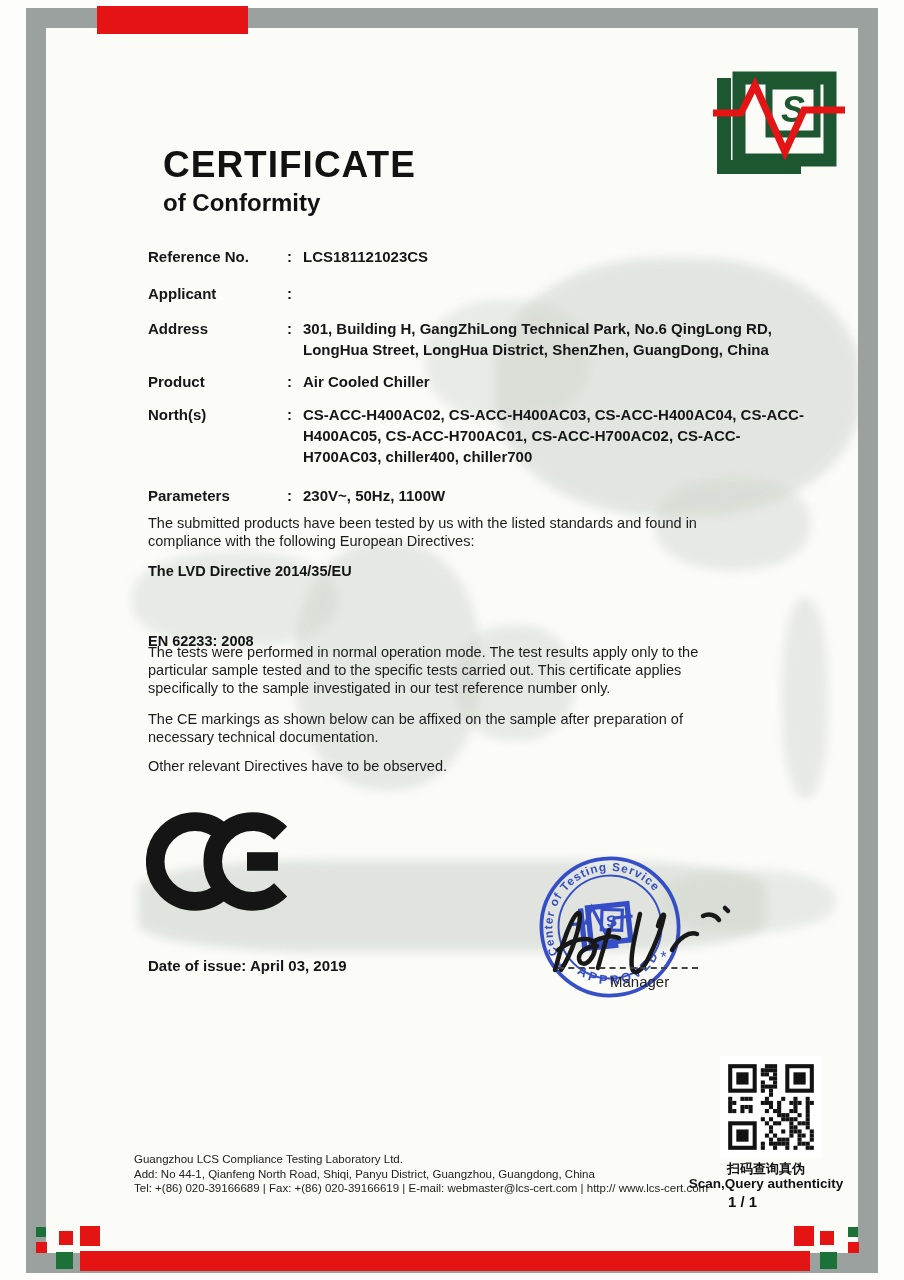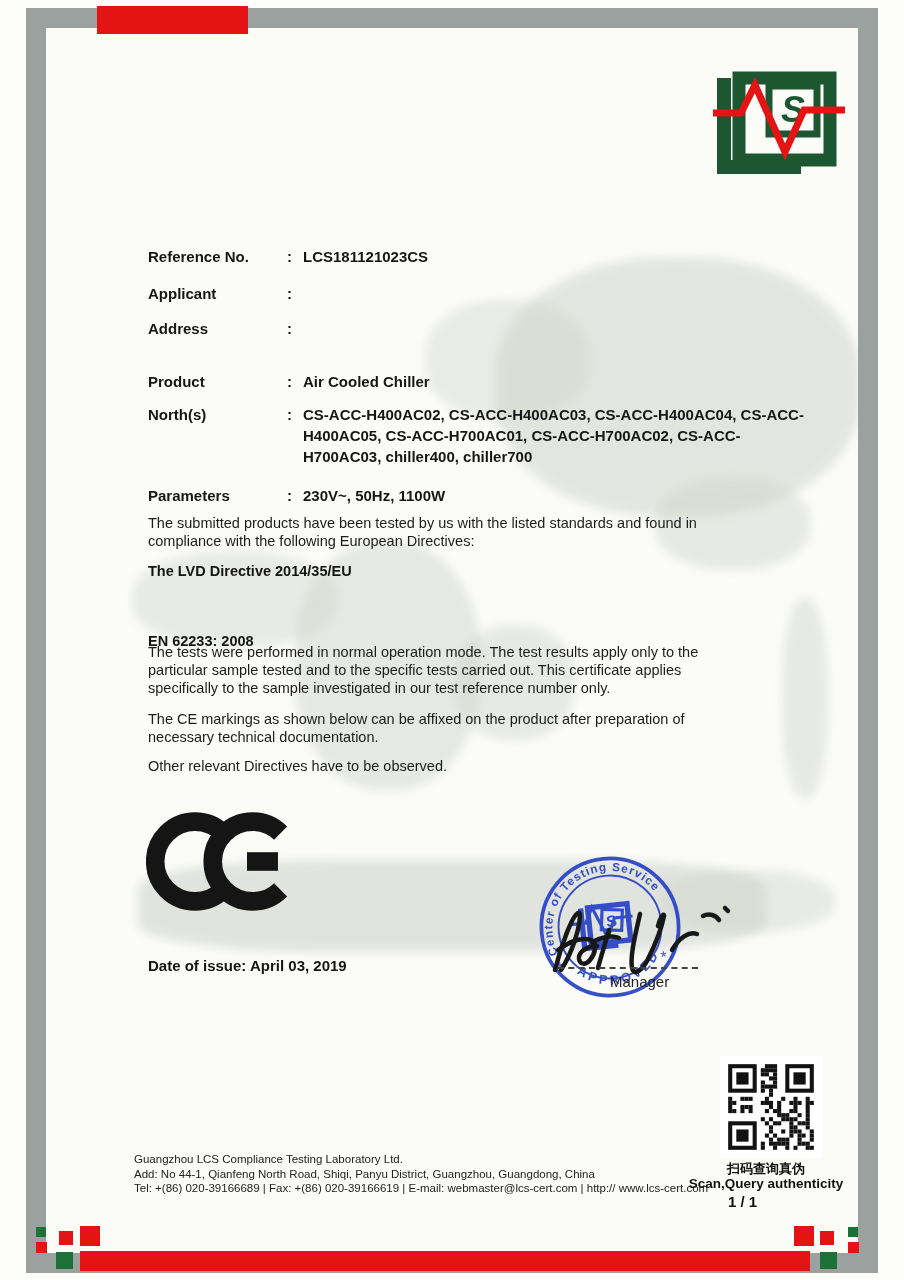--- a/index.html
+++ b/index.html
@@ -68,33 +68,38 @@
 
     <svg class="abs" style="left:705px;top:62px" width="150" height="112" viewBox="0 0 150 112">
       <rect x="12" y="16" width="14" height="96" fill="#1c5731"></rect>
       <rect x="12" y="98" width="84" height="14" fill="#1c5731"></rect>
       <rect x="34" y="16" width="91" height="82" fill="none" stroke="#1c5731" stroke-width="13"></rect>
       <rect x="64" y="24" width="48" height="48" fill="none" stroke="#1c5731" stroke-width="7"></rect>
       <text x="88" y="60" font-size="36" font-weight="bold" font-style="italic" fill="#1c5731" text-anchor="middle">S</text>
       <polyline points="8,51 36,51 50,23 80,90 99,48 140,48" fill="none" stroke="#e41414" stroke-width="7"></polyline>
     </svg>
 
+    <div class="abs" style="left:163px;top:144px">
+      <div class="title-main">CERTIFICATE</div>
+      <div class="title-sub">of Conformity</div>
+    </div>
 
     <div class="row" style="top:246px">
       <span class="lbl">Reference No.</span>
         <span class="col">:</span>
       <span class="val">LCS181121023CS</span>
     </div>
     <div class="row" style="top:283px">
       <span class="lbl">Applicant</span>
         <span class="col">:</span>
     </div>
     <div class="row" style="top:318px">
       <span class="lbl">Address</span>
         <span class="col">:</span>
+      <span class="val">301, Building H, GangZhiLong Technical Park, No.6 QingLong RD, LongHua Street, LongHua District, ShenZhen, GuangDong, China</span>
     </div>
     <div class="row" style="top:371px">
       <span class="lbl">Product</span>
         <span class="col">:</span>
       <span class="val">Air Cooled Chiller</span>
     </div>
     <div class="row" style="top:404px">
       <span class="lbl">North(s)</span>
         <span class="col">:</span>
       <span class="val">CS-ACC-H400AC02, CS-ACC-H400AC03, CS-ACC-H400AC04, CS-ACC-H400AC05, CS-ACC-H700AC01, CS-ACC-H700AC02, CS-ACC-H700AC03, chiller400, chiller700</span>
@@ -102,21 +107,21 @@
     <div class="row" style="top:485px">
       <span class="lbl">Parameters</span>
         <span class="col">:</span>
       <span class="val">230V~, 50Hz, 1100W</span>
     </div>
 
     <div class="para" style="top:514px">The submitted products have been tested by us with the listed standards and found in compliance with the following European Directives:</div>
     <div class="para bold" style="top:562px">The LVD Directive 2014/35/EU</div>
     <div class="para bold" style="top:632px">EN 62233: 2008</div>
     <div class="para" style="top:643px">The tests were performed in normal operation mode. The test results apply only to the particular sample tested and to the specific tests carried out. This certificate applies specifically to the sample investigated in our test reference number only.</div>
-    <div class="para" style="top:710px">The CE markings as shown below can be affixed on the product after preparation of necessary technical documentation.</div>
+    <div class="para" style="top:710px">The CE markings as shown below can be affixed on the sample after preparation of necessary technical documentation.</div>
     <div class="para" style="top:757px">Other relevant Directives have to be observed.</div>
 
     <svg class="abs" style="left:146px;top:810px" width="155" height="103" viewBox="0 0 350 210">
       <g fill="none" stroke="#151515" stroke-width="42">
         <path d="M 174,41 A 90 90 0 1 0 174,169"></path>
         <path d="M 304,41 A 90 90 0 1 0 304,169"></path>
         <path d="M 228,105 H 298"></path>
       </g>
     </svg>
 

